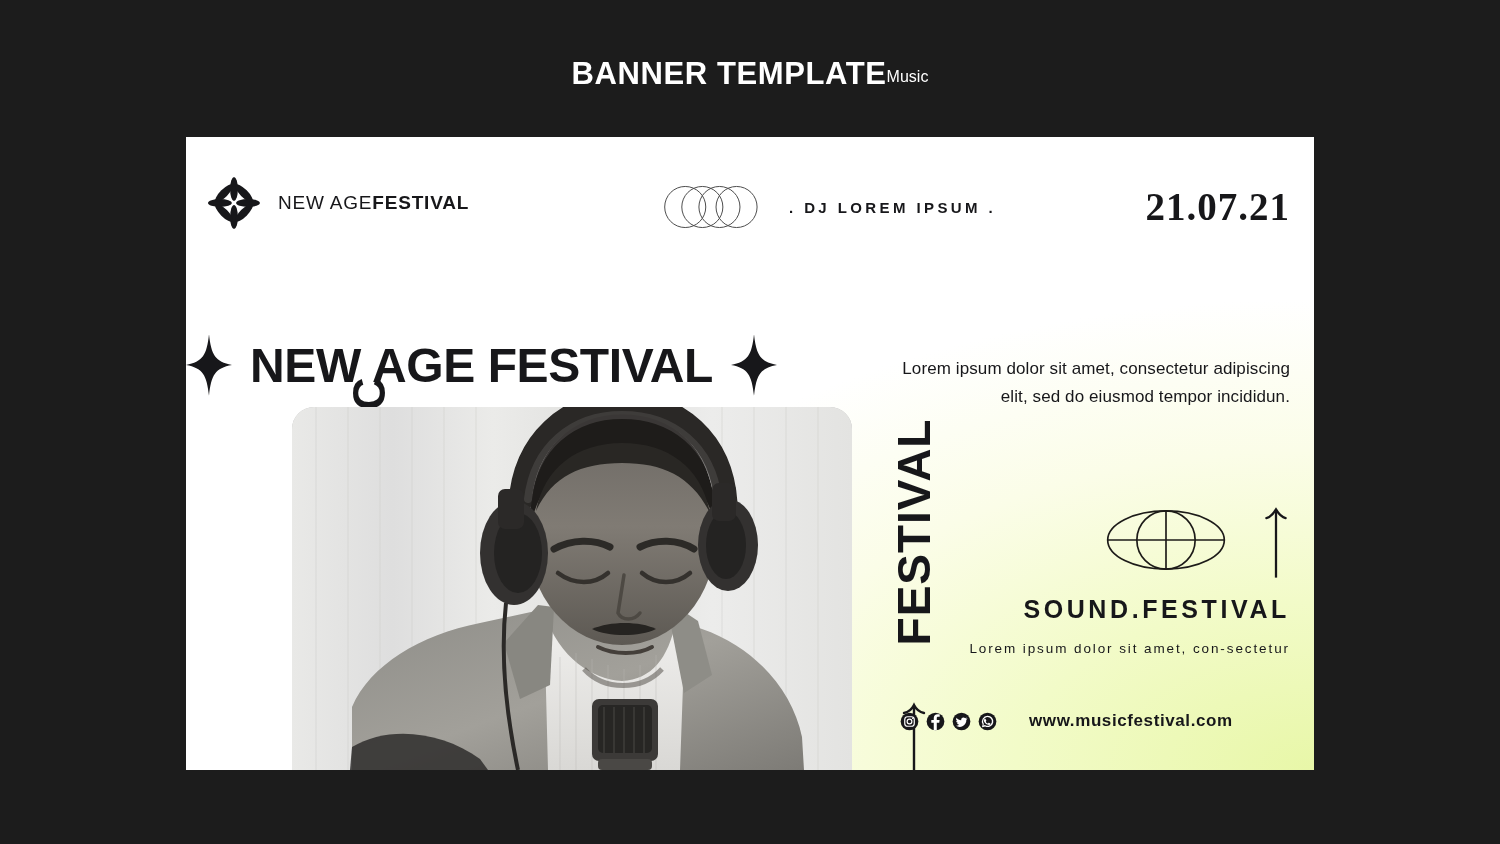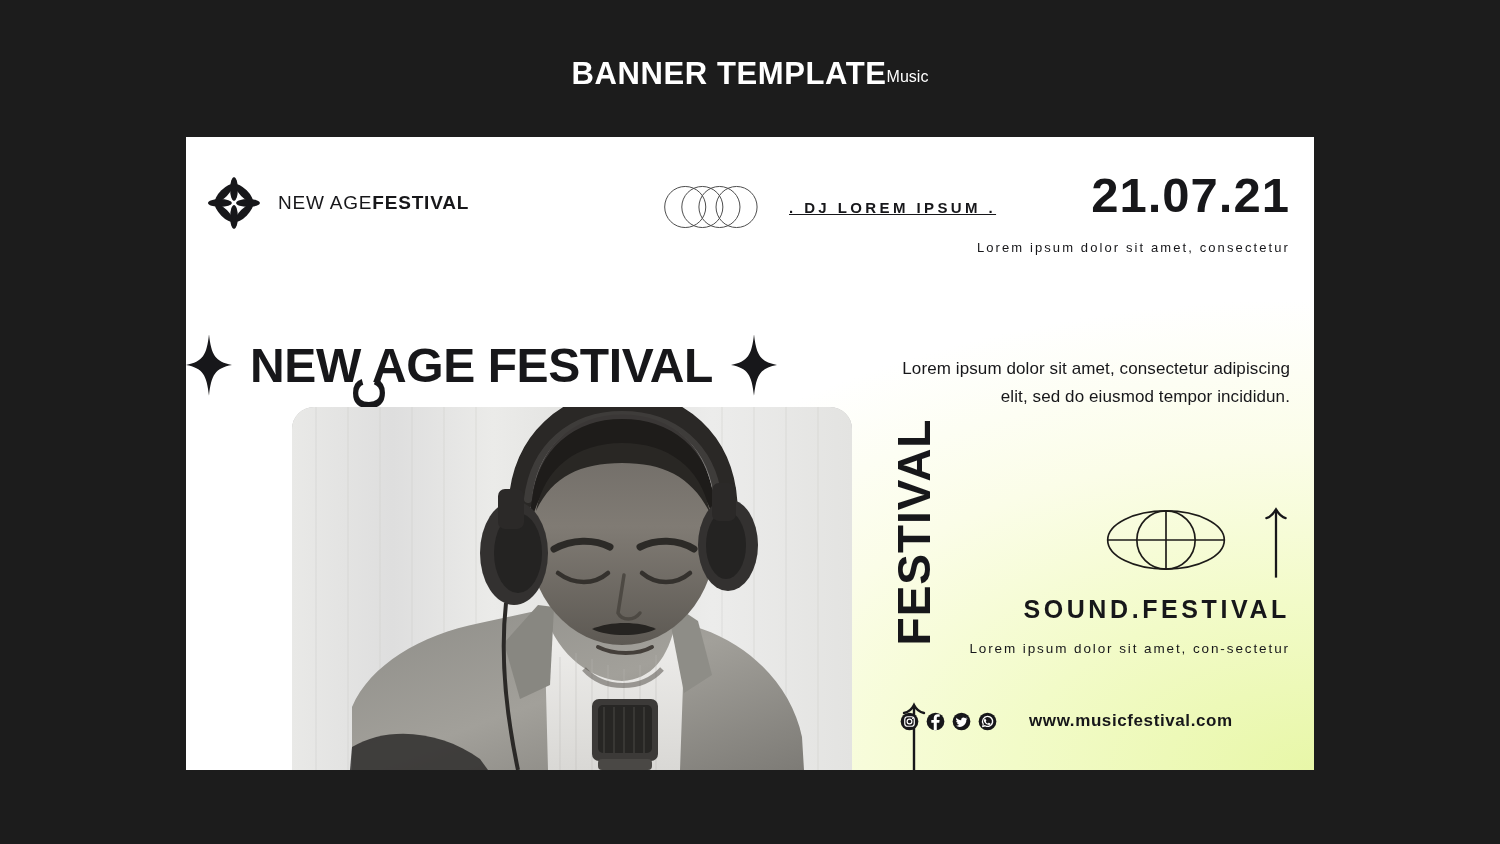--- a/index.html
+++ b/index.html
@@ -42,29 +42,30 @@
   .flower-icon{width:52px;height:52px;display:block;}
   .brand-text{display:flex;flex-direction:row;line-height:1.12;}
   .brand-text .bl1{font-size:19px;color:#17171a;letter-spacing:.8px;font-weight:400;}
   .brand-text .bl2{font-size:19px;color:#17171a;letter-spacing:.8px;font-weight:bold;}
 
   .dj-group{
     position:absolute;left:477px;top:48px;display:flex;align-items:center;gap:18px;
   }
   .circles-icon{width:108px;height:44px;display:block;}
   .dj-text{
-    font-size:15px;font-weight:bold;letter-spacing:3.4px;color:#17171a;white-space:nowrap;text-decoration:underline;
+    font-size:15px;font-weight:bold;letter-spacing:3.4px;color:#17171a;white-space:nowrap;
   }
 
   .date-block{
     position:absolute;right:24px;top:34px;text-align:right;width:420px;
   }
   .date-block .big-date{
-    font-size:49px;font-weight:bold;letter-spacing:1px;color:#17171a;line-height:1;
-    font-family:Liberation Sans, sans-serif;
+    font-size:39px;font-weight:bold;letter-spacing:1px;color:#17171a;line-height:1;
+    font-family:Liberation Serif, serif;
+    margin-top:16px;
   }
   .date-block .date-sub{
     margin-top:16px;font-size:13px;letter-spacing:2.1px;color:#17171a;line-height:1.85;
   }
 
   
   .headline-row{
     position:absolute;left:0;top:188px;width:900px;height:80px;
     display:flex;align-items:center;
   }
@@ -167,21 +168,20 @@
             <circle cx="115" cy="45" r="42"></circle>
             <circle cx="150" cy="45" r="42"></circle>
           </g>
         </svg>
       </span>
       <span class="dj-text">. DJ LOREM IPSUM .</span>
     </div>
 
     <div class="date-block">
       <div class="big-date">21.07.21</div>
-      <div class="date-sub">Lorem ipsum dolor sit amet, consectetur</div>
     </div>
   </div>
 
   <div class="headline-row">
     <span>
       <svg class="spark" viewBox="0 0 60 80" aria-hidden="true">
         <path fill="#17171a" d="M30 0 C33 27 38 36 60 40 C38 44 33 53 30 80 C27 53 22 44 0 40 C22 36 27 27 30 0 Z"></path>
       </svg>
     </span>
     <span class="headline-text">NEW AGE FESTIVAL</span>

